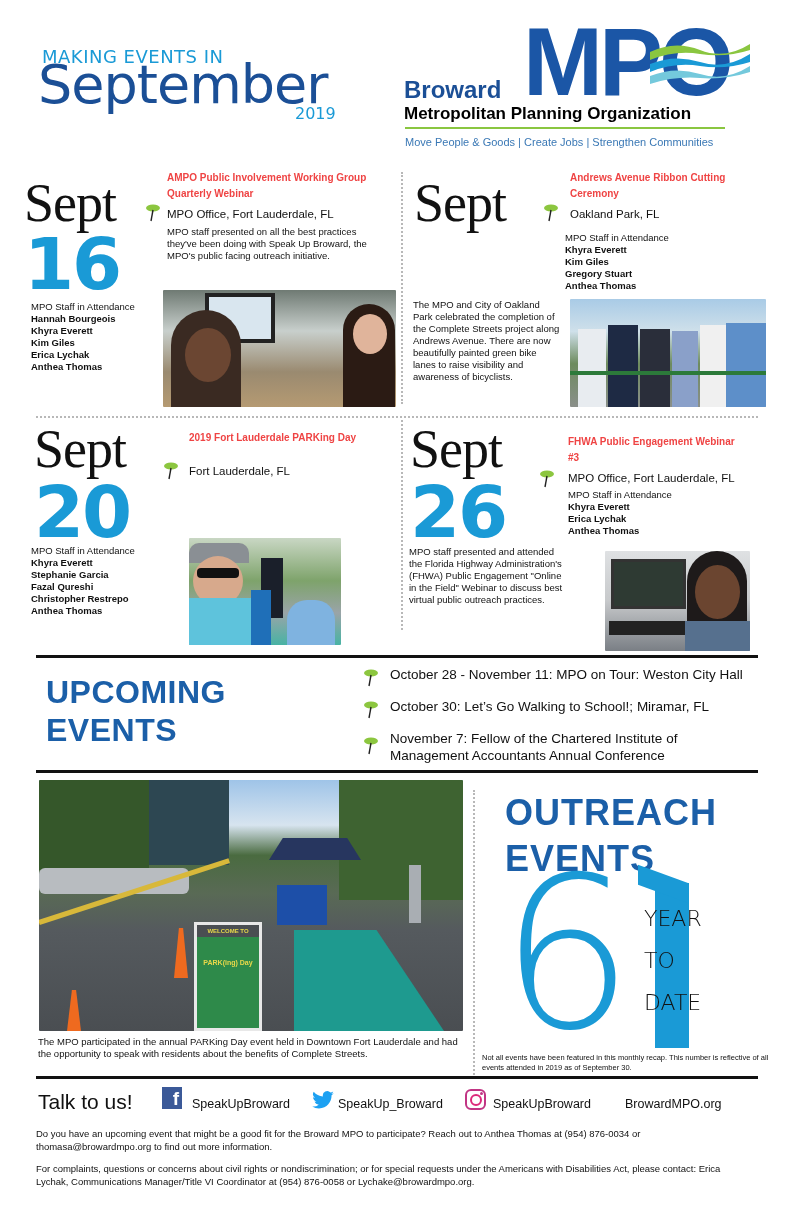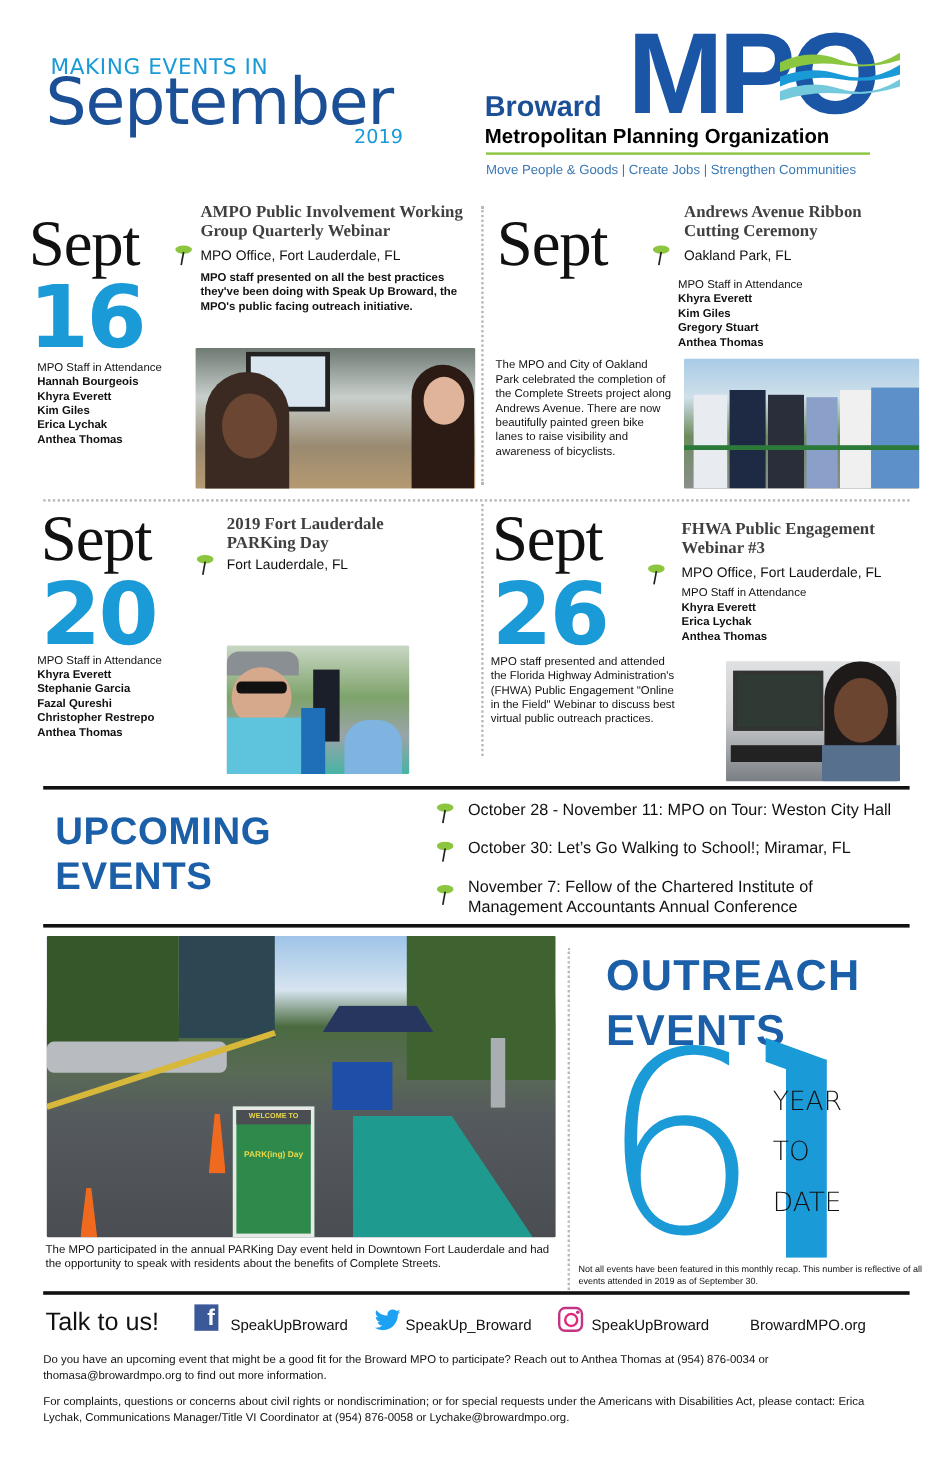--- a/index.html
+++ b/index.html
@@ -21,21 +21,21 @@
 
   
   .vdot { border-left: 2px dotted #b8b8b8; }
   .hdot { border-top: 2px dotted #b8b8b8; }
   .solid { background: #111; }
 
   
   .sept { font-size: 54px; font-family: Liberation Serif, serif; color: #111; line-height: 1; letter-spacing: -1px; font-weight: 300; }
   .day { font-size: 72px; color: #1a9ad6; font-weight: bold; line-height: 1; letter-spacing: -2px; font-family: "DejaVu Sans", sans-serif; }
   .pin { width: 14px; height: 18px; }
-  .ev-title { font-size: 14px; font-weight: bold; line-height: 16px; color: #404040; font-family: Liberation Serif, serif; }
+  .ev-title { font-size: 10px; font-weight: bold; line-height: 16px; color: #ef4444; }
   .ev-loc { font-size: 11.5px; color: #111; }
   .ev-desc { font-size: 9.5px; line-height: 12px; color: #111; }
   .staff-h { font-size: 9.5px; line-height: 12px; }
   .staff-n { font-size: 9.5px; line-height: 12px; font-weight: bold; }
   .photo { overflow: hidden; border-radius: 1px; }
 
   
   .up-title { left: 46px; top: 673px; font-size: 32px; font-weight: bold; color: #1b5fa8; line-height: 38px; letter-spacing: 0.5px; }
   .up-item { font-size: 13.5px; color: #111; line-height: 17px; font-family: "Liberation Sans", sans-serif; }
 
@@ -83,21 +83,21 @@
 
 <div class="abs" style="left:0;top:160px;width:400px;height:250px;">
   <div class="abs sept" style="left:24px;top:16px;">Sept</div>
   <svg class="abs pin" style="left:146px;top:44px;" viewBox="0 0 14 18">
       <ellipse cx="7" cy="4" rx="7" ry="3.5" fill="#8cc63f"></ellipse>
       <line x1="7" y1="6" x2="5" y2="17" stroke="#222" stroke-width="1.4"></line>
     </svg>
   <div class="abs day" style="left:24px;top:68px;">16</div>
   <div class="abs ev-title" style="left:167px;top:10px;width:232px;">AMPO Public Involvement Working Group Quarterly Webinar</div>
   <div class="abs ev-loc" style="left:167px;top:48px;">MPO Office, Fort Lauderdale, FL</div>
-  <div class="abs ev-desc" style="left:167px;top:66px;width:215px;font-weight:bold;">MPO staff presented on all the best practices they've been doing with Speak Up Broward, the MPO's public facing outreach initiative.</div>
+  <div class="abs ev-desc" style="left:167px;top:66px;width:215px;">MPO staff presented on all the best practices they've been doing with Speak Up Broward, the MPO's public facing outreach initiative.</div>
   <div class="abs" style="left:31px;top:141px;">
     <div class="staff-h">MPO Staff in Attendance</div>
     <div class="staff-n">Hannah Bourgeois</div>
     <div class="staff-n">Khyra Everett</div>
     <div class="staff-n">Kim Giles</div>
     <div class="staff-n">Erica Lychak</div>
     <div class="staff-n">Anthea Thomas</div>
   </div>
   <div class="abs photo" style="left:163px;top:130px;width:233px;height:117px;background:linear-gradient(180deg,#6f7a73 0%,#c8cfcc 35%,#9a8a70 70%,#b59a72 100%);">
     <div class="abs" style="left:42px;top:3px;width:70px;height:50px;background:#d9e6ef;border:4px solid #222;"></div>

